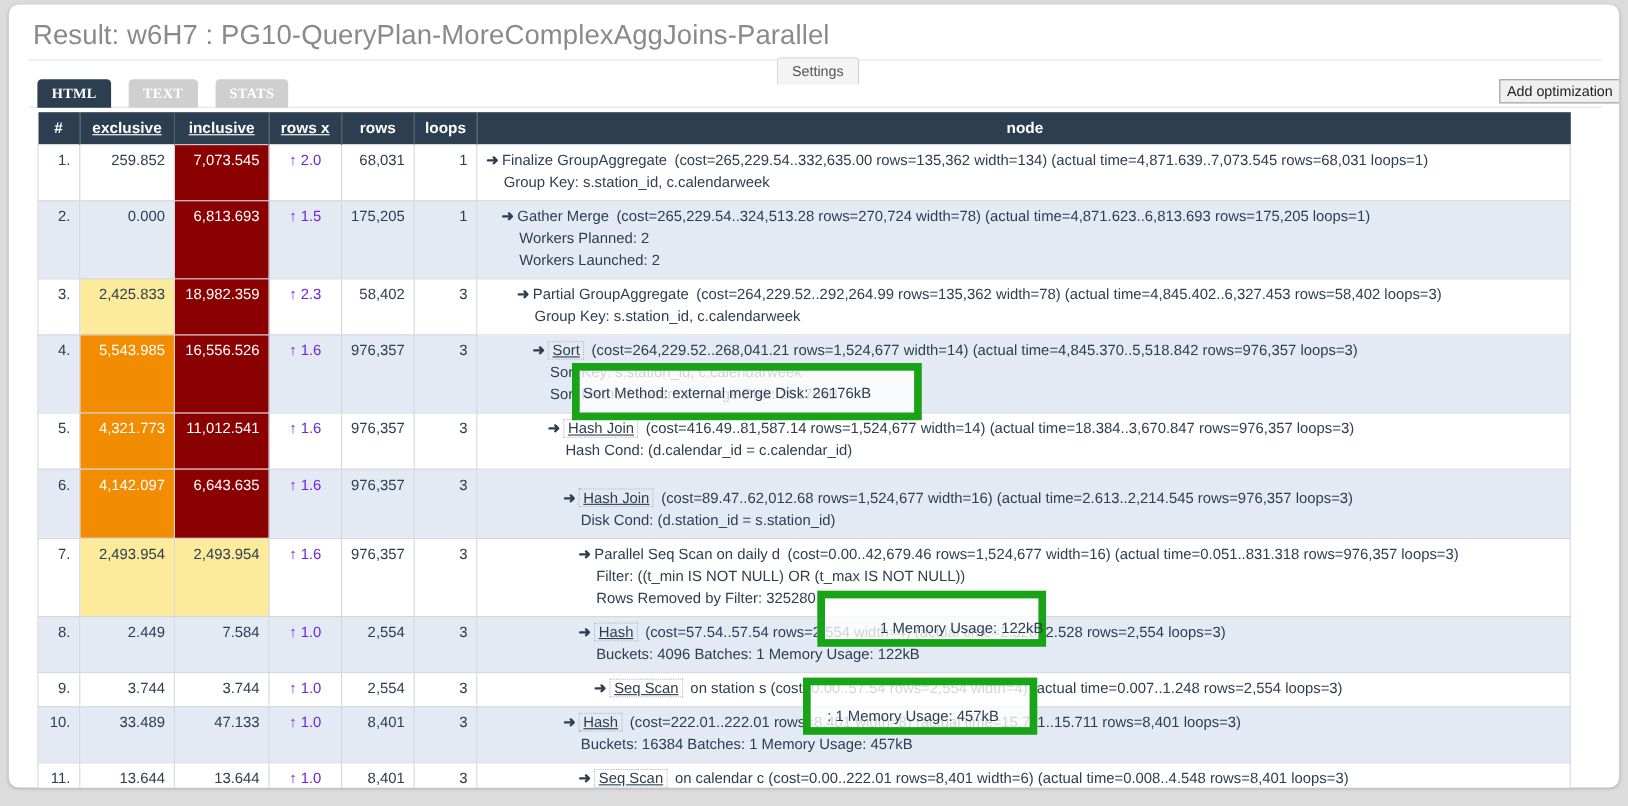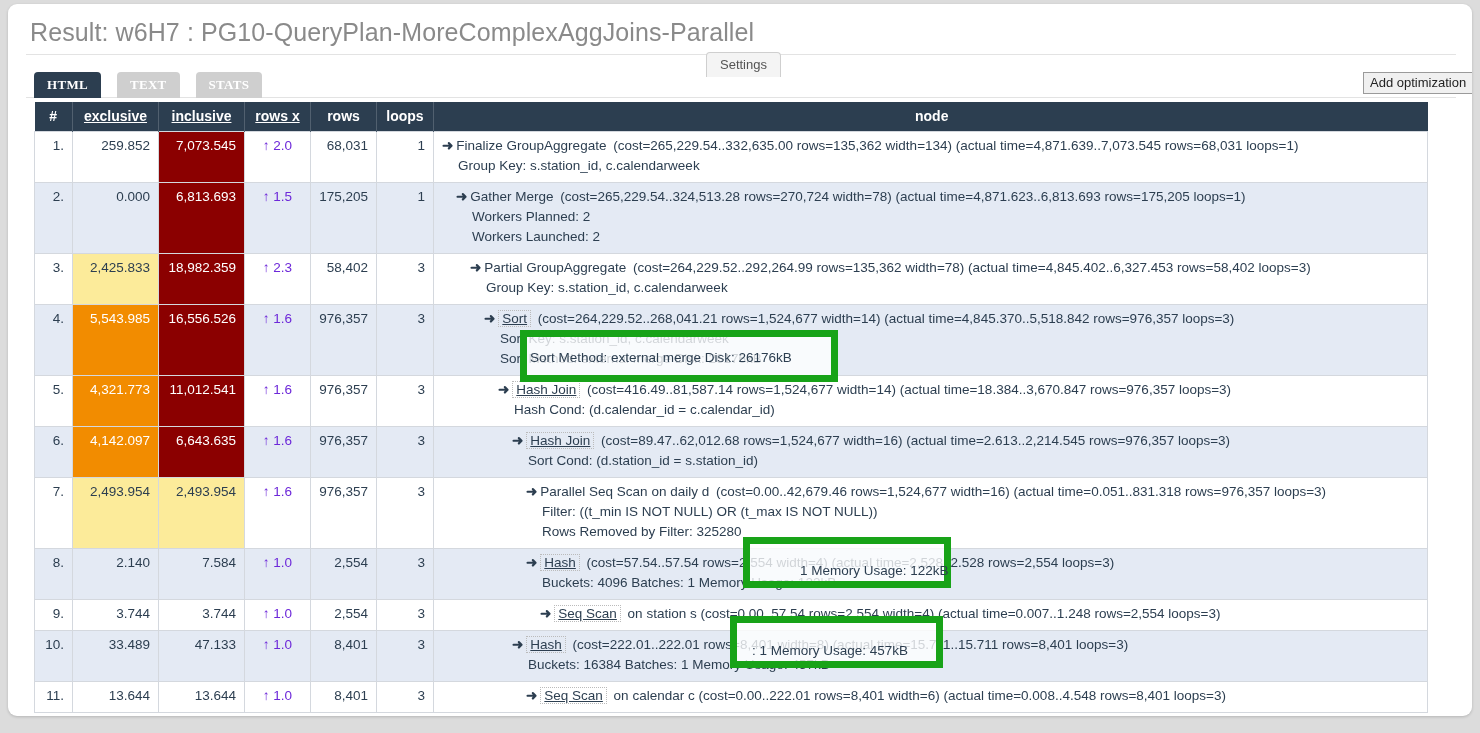--- a/index.html
+++ b/index.html
@@ -272,40 +272,40 @@
               </td>
             </tr>
             <tr class="even">
               <td class="c-idx">6.</td>
               <td class="c-excl heat-orange">4,142.097</td>
               <td class="c-incl heat-darkred">6,643.635</td>
               <td class="c-rowsx">↑ 1.6</td>
               <td class="c-rows">976,357</td>
               <td class="c-loops">3</td>
               <td class="c-node">
-                <span class="node-line" style="padding-left: 70px;"><span class="arrow">➜</span><span class="nodename">Hash Join</span><span> (cost=89.47..62,012.68 rows=1,524,677 width=16) (actual time=2.613..2,214.545 rows=976,357 loops=3)</span></span>
-                <span class="node-line" style="padding-left: 86px;">Sort Cond: (d.station_id = s.station_id)</span>
+                <span class="node-line" style="padding-left: 70px; margin-top: 12px;"><span class="arrow">➜</span><span class="nodename">Hash Join</span><span> (cost=89.47..62,012.68 rows=1,524,677 width=16) (actual time=2.613..2,214.545 rows=976,357 loops=3)</span></span>
+                <span class="node-line" style="padding-left: 86px;">Disk Cond: (d.station_id = s.station_id)</span>
               </td>
             </tr>
             <tr class="odd">
               <td class="c-idx">7.</td>
               <td class="c-excl heat-yellow">2,493.954</td>
               <td class="c-incl heat-yellow">2,493.954</td>
               <td class="c-rowsx">↑ 1.6</td>
               <td class="c-rows">976,357</td>
               <td class="c-loops">3</td>
               <td class="c-node">
                 <span class="node-line" style="padding-left: 84px;"><span class="arrow">➜</span><span class="nodename-plain">Parallel Seq Scan on daily d</span><span> (cost=0.00..42,679.46 rows=1,524,677 width=16) (actual time=0.051..831.318 rows=976,357 loops=3)</span></span>
                 <span class="node-line" style="padding-left: 100px;">Filter: ((t_min IS NOT NULL) OR (t_max IS NOT NULL))</span>
                 <span class="node-line" style="padding-left: 100px;">Rows Removed by Filter: 325280</span>
               </td>
             </tr>
             <tr class="even">
               <td class="c-idx">8.</td>
-              <td class="c-excl">2.140</td>
+              <td class="c-excl">2.449</td>
               <td class="c-incl">7.584</td>
               <td class="c-rowsx">↑ 1.0</td>
               <td class="c-rows">2,554</td>
               <td class="c-loops">3</td>
               <td class="c-node">
                 <span class="node-line" style="padding-left: 84px;"><span class="arrow">➜</span><span class="nodename">Hash</span><span> (cost=57.54..57.54 rows=2,554 width=4) (actual time=2.528..2.528 rows=2,554 loops=3)</span></span>
                 <span class="node-line" style="padding-left: 100px;">Buckets: 4096  Batches: 1  Memory Usage: 122kB</span>
               </td>
             </tr>
             <tr class="odd">

